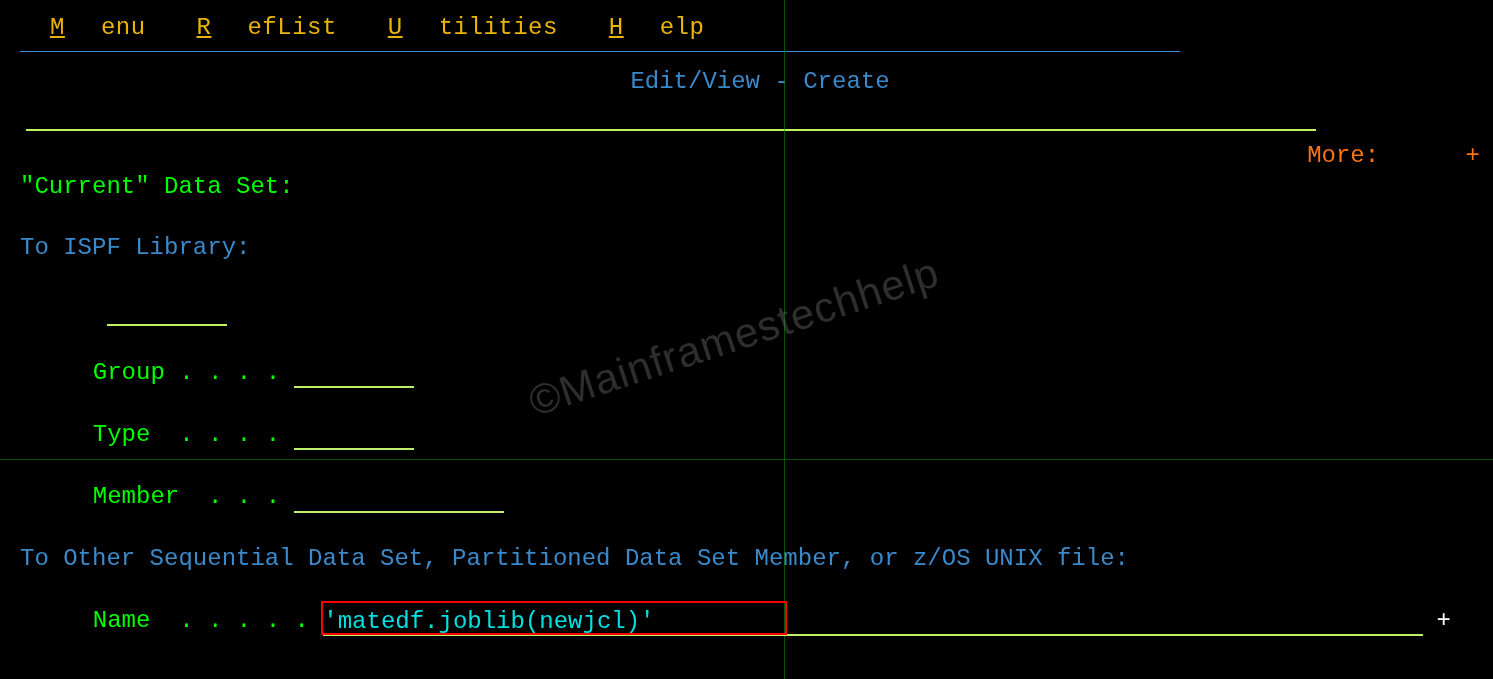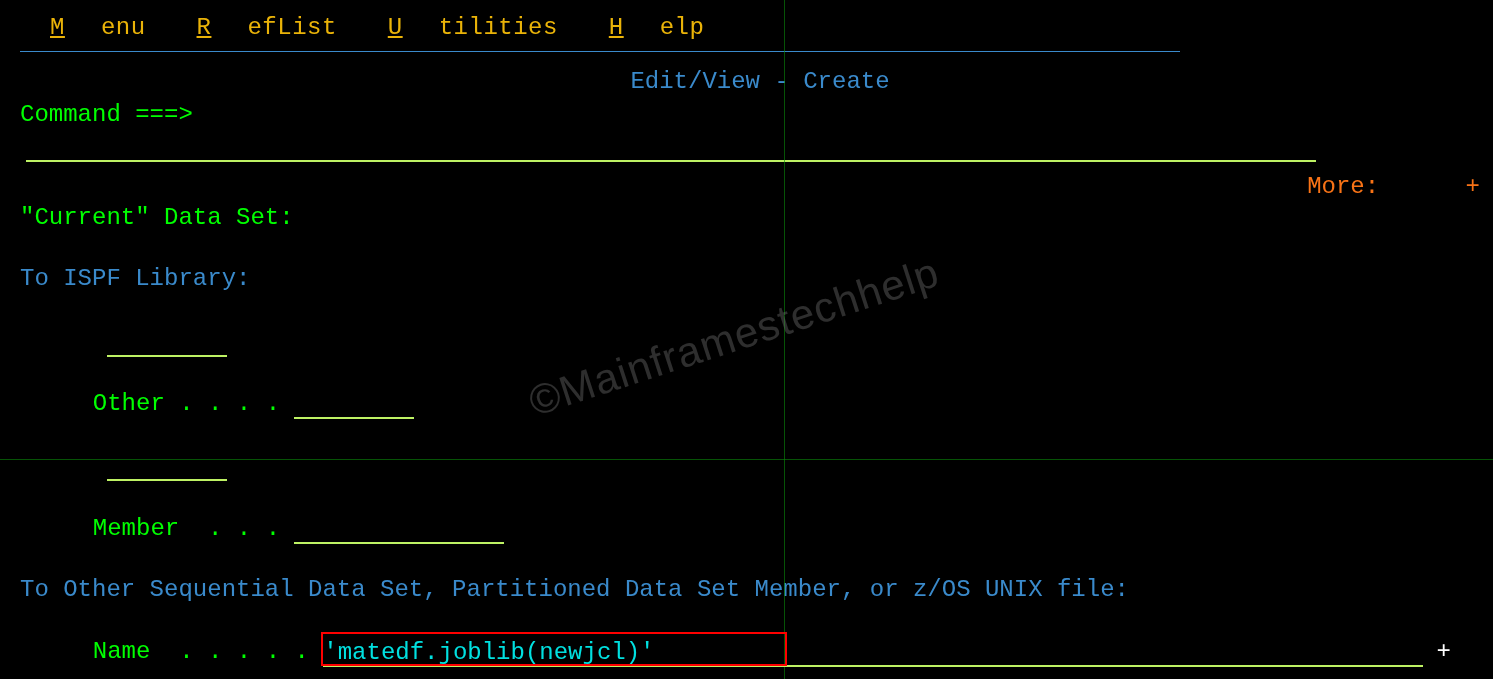--- a/index.html
+++ b/index.html
@@ -92,43 +92,42 @@
   <span><span class="ul">M</span>enu</span>
   <span><span class="ul">R</span>efList</span>
   <span><span class="ul">U</span>tilities</span>
   <span><span class="ul">H</span>elp</span>
 </div>
 <div class="menubar-rule"></div>
 
 <div class="title section-blue">Edit/View - Create</div>
 
 <div class="cmdline">
-  <span class="label-green">Command ===&gt;</span>
   <input class="underline-input cmd-input" value="" style="">
 </div>
 
 <div class="more-line">
   <span>More:</span>&nbsp;&nbsp;&nbsp;&nbsp;&nbsp;
   <span>+</span>
 </div>
 
 <div class="section-green">"Current" Data Set:</div>
 
 <div class="row-sp"></div>
 
 <div class="section-blue">To ISPF Library:</div>
 
 <div class="fieldrow indent1">
    <input class="underline-input short-input" value="" style="">
 </div>
 <div class="fieldrow indent1">
-  <span class="section-green">Other . . . .</span> <input class="underline-input short-input" value="" style="">
+  <span class="section-green">Group . . . .</span> <input class="underline-input short-input" value="" style="">
 </div>
 <div class="fieldrow indent1">
-   <input class="underline-input short-input" value="" style="">
+  <span class="section-green">Type  . . . .</span> <input class="underline-input short-input" value="" style="">
 </div>
 <div class="fieldrow indent1">
   <span class="section-green">Member  . . .</span> <input class="underline-input mem-input" value="" style="">
 </div>
 
 <div class="row-sp"></div>
 
 <div class="section-blue">To Other Sequential Data Set, Partitioned Data Set Member, or z/OS UNIX file:</div>
 
 <div class="fieldrow indent1" style="position:relative;">

